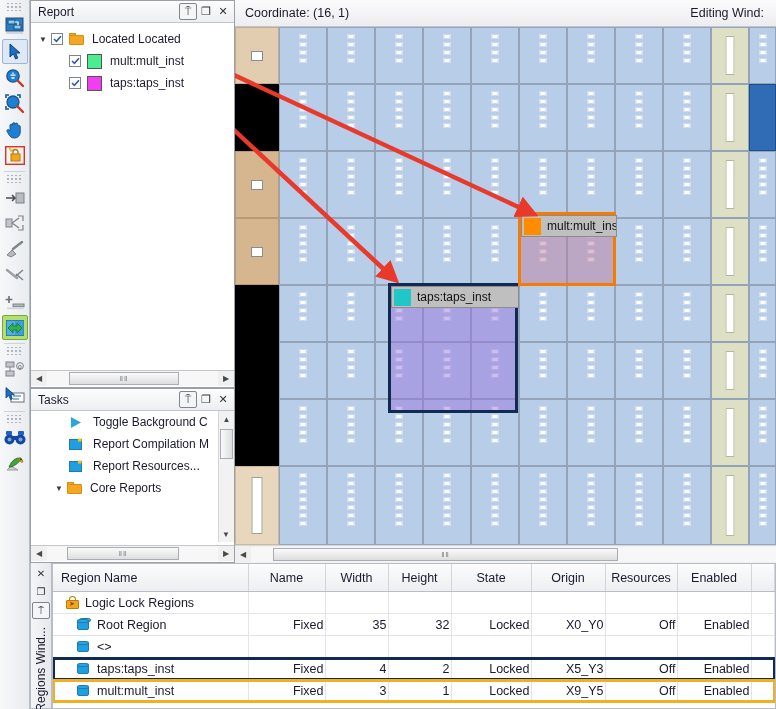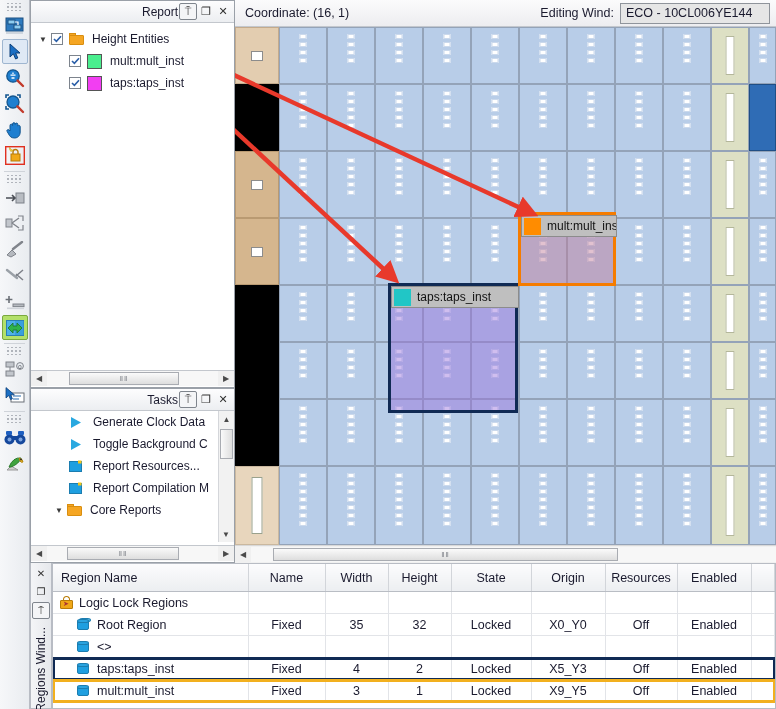--- a/index.html
+++ b/index.html
@@ -29,21 +29,21 @@
     display:flex;align-items:center;justify-content:center;border-radius:2px;}
   .tb-btn.sel{background:#dfe9f5;border:1px solid #9fb6d0;box-sizing:border-box;}
   .tb-btn.selg{background:#b3e06a;border:1px solid #7aa83f;box-sizing:border-box;}
 
   
   #report-panel{left:30px;top:0;width:205px;height:388px;background:#ffffff;
     border:1px solid #9aa0a8;box-sizing:border-box;}
   .panel-title{height:22px;background:linear-gradient(to bottom,#fdfdfe,#eceef1);
     border-bottom:1px solid #c3c7cd;display:flex;align-items:center;
     padding:0 3px 0 7px;font-size:12px;color:#1a1a2e;box-sizing:border-box;}
-  .panel-title .t{flex:1;text-align:right;}
+  .panel-title .t{flex:1;}
   .ttlbtn{width:16px;height:15px;margin-left:1px;display:flex;align-items:center;
     justify-content:center;font-size:11px;color:#333;}
   .ttlbtn.boxed{border:1px solid #7f858d;background:#f4f5f7;border-radius:2px;}
 
   .tree{padding:5px 0 0 0;font-size:12px;}
   .tnode{display:flex;align-items:center;height:22px;padding-left:8px;}
   .tarrow{width:12px;font-size:8px;color:#3a3a3a;}
   .cbox{width:12px;height:12px;border:1px solid #7d848d;background:#fff;
     display:inline-flex;align-items:center;justify-content:center;margin-right:6px;
     box-sizing:border-box;}
@@ -140,21 +140,21 @@
     white-space:nowrap;display:block;}
 
   #regions-table{left:52px;top:563px;width:724px;height:146px;background:#fff;
     border:1px solid #b8bcc4;box-sizing:border-box;overflow:hidden;}
   table.rt{border-collapse:collapse;width:100%;table-layout:fixed;font-size:12.5px;}
   table.rt th{height:25px;background:linear-gradient(to bottom,#fcfcfd,#eceef1);
     border-right:1px solid #d2d5da;border-bottom:1px solid #b9bdc4;
     font-weight:normal;color:#1a1a2e;text-align:center;}
   table.rt th.left{text-align:left;padding-left:8px;}
   table.rt td{height:19px;border-right:1px solid #e2e4e8;border-bottom:1px solid #e2e4e8;
-    text-align:center;color:#1a1a2e;}
+    text-align:right;color:#1a1a2e;}
   table.rt td.left{text-align:left;}
   .namecell{display:flex;align-items:center;height:19px;}
   .lockico{width:14px;height:13px;margin:0 5px 0 6px;position:relative;flex:none;}
   .lockico .body{position:absolute;left:0;bottom:0;width:13px;height:9px;background:#f0a818;
     border:1px solid #b97c07;box-sizing:border-box;border-radius:1px;}
   .lockico .shk{position:absolute;left:3px;top:0;width:7px;height:6px;
     border:1.5px solid #b97c07;border-bottom:none;border-radius:4px 4px 0 0;box-sizing:border-box;}
   .lockico .mk{position:absolute;left:3px;bottom:1px;font-size:7px;color:#a33;}
   .regico{width:15px;height:12px;margin:0 6px 0 0;flex:none;position:relative;}
   .regico .top{position:absolute;left:1px;top:0;width:12px;height:4px;background:#2ba4e0;
@@ -324,21 +324,21 @@
 
   <div class="tree">
     <div class="tnode">
       <span class="tarrow">▼</span>
       <span class="cbox">
         <svg width="9" height="8" viewBox="0 0 9 8">
             <path d="M1 4 L3.4 6.4 L8 1.2" stroke="#2b5fa8" stroke-width="1.6" fill="none"></path>
           </svg>
       </span>
       <span class="folder"></span>
-      <span>Height Entities</span>
+      <span>Located Located</span>
     </div>
 
     <div class="tnode" style="padding-left:38px">
       <span class="cbox">
         <svg width="9" height="8" viewBox="0 0 9 8">
             <path d="M1 4 L3.4 6.4 L8 1.2" stroke="#2b5fa8" stroke-width="1.6" fill="none"></path>
           </svg>
       </span>
       <span class="swatch" id="sw-mult" style="background: rgb(74, 238, 142);"></span>
       <span>mult:mult_inst</span>
@@ -366,53 +366,45 @@
 
 <div id="tasks-panel" class="abs">
   <div class="panel-title">
     <span class="t">Tasks</span>
     <span class="ttlbtn boxed">⍑</span>
     <span class="ttlbtn">❐</span>
     <span class="ttlbtn">✕</span>
   </div>
 
   <div class="task-list">
-    <div class="task-row">
-      <span class="task-ico">
-        <svg width="13" height="13" viewBox="0 0 13 13">
-            <path d="M2 1 L12 6.5 L2 12 Z" fill="#29a8e0"></path>
-          </svg>
-      </span>
-      <span>Generate Clock Data</span>
-    </div>
     <div class="task-row">
       <span class="task-ico">
         <svg width="13" height="13" viewBox="0 0 13 13">
             <path d="M2 1 L12 6.5 L2 12 Z" fill="#29a8e0"></path>
           </svg>
       </span>
       <span>Toggle Background C</span>
     </div>
     <div class="task-row">
       <span class="task-ico">
         <svg width="14" height="13" viewBox="0 0 14 13">
             <rect x="0.5" y="1.5" width="12" height="10" fill="#1f9fe0" stroke="#1b7db0"></rect>
             <rect x="9" y="0.5" width="3.5" height="3" fill="#f5c518"></rect>
           </svg>
       </span>
-      <span>Report Resources...</span>
+      <span>Report Compilation M</span>
     </div>
     <div class="task-row">
       <span class="task-ico">
         <svg width="14" height="13" viewBox="0 0 14 13">
             <rect x="0.5" y="1.5" width="12" height="10" fill="#1f9fe0" stroke="#1b7db0"></rect>
             <rect x="9" y="0.5" width="3.5" height="3" fill="#f5c518"></rect>
           </svg>
       </span>
-      <span>Report Compilation M</span>
+      <span>Report Resources...</span>
     </div>
     <div class="task-row" style="padding-left:24px">
       <span class="tarrow">▼</span>
       <span class="folder"></span>
       <span>Core Reports</span>
     </div>
 
     <div class="vscroll">
       <div class="vsb-arrow">▲</div>
       <div class="vsb-thumb"></div>
@@ -426,21 +418,20 @@
       <span class="sb-thumb" style="left:20px;width:112px;">‖‖</span>
     </span>
     <span class="sb-arrow">▶</span>
   </div>
 </div>
 
 <div id="fp-header" class="abs">
   <span class="coord">Coordinate: (16, 1)</span>
   <span class="spacer"></span>
   <span class="emlabel">Editing Wind:</span>
-  <span class="embox">ECO - 10CL006YE144</span>
 </div>
 
 <div id="fp-canvas" class="abs">
   <div id="fp-grid" style="position: absolute; left: 0px; top: 0px; width: 541px; height: 518px;">
       <div class="blk tan" style="left:0px;top:0px;width:44px;height:57px;">
         <span class="ioico"></span>
       </div>
       <div class="blk lab" style="left:44px;top:0px;width:48px;height:57px;">
         <span class="pins">
           <i></i>
@@ -1244,21 +1235,21 @@
         <th>State</th>
         <th>Origin</th>
         <th>Resources</th>
         <th>Enabled</th>
         <th></th>
       </tr>
     </thead>
     <tbody id="rt-body">
         <tr>
           <td class="left">
-            <span class="namecell" style="">
+            <span class="namecell" style="padding-left:6px">
               <span class="lockico">
                 <span class="shk"></span>
                 <span class="body"></span>
                 <span class="mk">➤</span>
               </span>
               <span>Logic Lock Regions</span>
             </span>
           </td>
           <td></td>
           <td></td>

